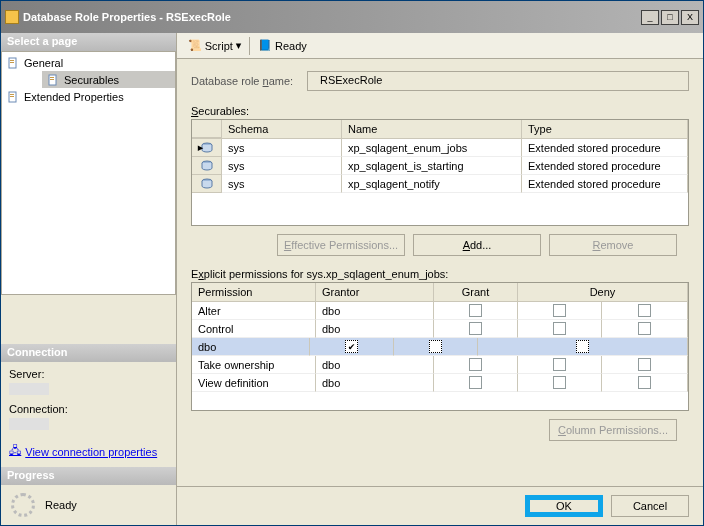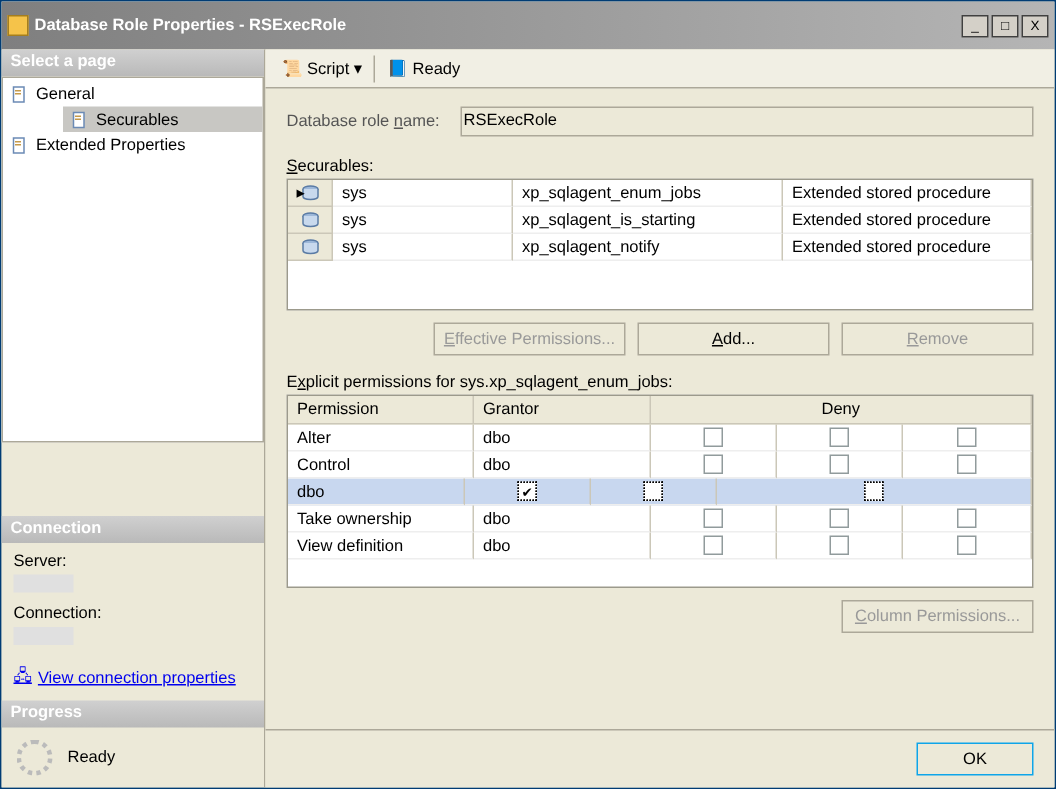--- a/index.html
+++ b/index.html
@@ -21,34 +21,34 @@
 .conn-val { background: #e0e0e0; height: 12px; width: 40px; margin-bottom: 8px; }
 .conn-link { color: #0000ee; text-decoration: underline; cursor: pointer; display: inline-flex; align-items: center; gap: 4px; margin-top: 4px;}
 .prog { padding: 8px 10px; display: flex; align-items: center; gap: 10px;}
 .spinner { width: 24px; height: 24px; border: 3px dotted #bbb; border-radius: 50%; }
 .right { flex: 1; display: flex; flex-direction: column; background: #ece9d8; }
 .toolbar { height: 26px; border-bottom: 1px solid #aca899; display: flex; align-items: center; padding: 0 6px; gap: 3px; background: #f1efe4; }
 .tool-btn { display: flex; align-items: center; padding: 2px 5px; gap: 3px; cursor: pointer; }
 .content { padding: 12px 14px 6px 14px; flex: 1; display: flex; flex-direction: column; }
 .row-lbl-input { display: flex; align-items: center; margin-bottom: 10px; gap: 8px;}
 .row-lbl-input label { width: 108px; color: #555; }
-.ro-input { flex: 1; border: 1px solid #aca899; background: #ece9d8; padding: 2px 1px; height: 20px; }
+.ro-input { flex: 1; border: 1px solid #aca899; background: #ece9d8; padding: 2px 12px; height: 20px; }
 .sect-lbl { margin: 4px 0 2px 0; }
 .grid { border: 1px solid #9c9a8c; background: #fff; }
 .grid-hdr, .grid-row { display: flex; }
 .grid-hdr { background: #ece9d8; border-bottom: 1px solid #cbc7b8; }
 .gh, .gc { padding: 2px 6px; border-right: 1px solid #cbc7b8; height: 18px; display: flex; align-items: center; }
 .grid-row .gc { border-bottom: 1px solid #eee; }
 .grid-row.sel { background: #c8d7ef; }
 .grid1 .c0 { width: 30px; padding:0; justify-content:center; background:#ece9d8; border-bottom:1px solid #cbc7b8;}
 .grid1 .c1 { width: 120px; }
 .grid1 .c2 { width: 180px; }
 .grid1 .c3 { flex: 1; }
 .grid-body1 { height: 86px; }
-.btn-row { display: flex; justify-content: flex-end; gap: 8px; margin: 8px 0; }
+.btn-row { display: flex; justify-content: flex-end; gap: 8px; margin: 8px 12px; }
 .btn { min-width: 128px; height: 22px; border: 1px solid #aca899; background: #ece9d8; color: #999; display:flex; align-items:center; justify-content:center; cursor:pointer;}
 .btn.enabled { color: #000; }
 .grid2 .p0 { width: 124px; }
 .grid2 .p1 { width: 118px; }
 .grid2 .p2 { width: 84px; justify-content:center; }
 .grid2 .p3 { width: 84px; justify-content:center; }
 .grid2 .p4 { flex: 1; justify-content:center; }
 .grid-body2 { height: 108px; }
 .cb { width: 13px; height: 13px; border: 1px solid #919b9c; background: #fff; display:flex; align-items:center; justify-content:center; font-size:10px;}
 .cb.checked::after { content: "✔"; color:#000; font-size:9px;}
@@ -141,20 +141,26 @@
     </div>
 
     <div class="content">
       <div class="row-lbl-input">
         <label>Database role <u>n</u>ame:</label>
         <div class="ro-input">RSExecRole</div>
       </div>
 
       <div class="sect-lbl"><u>S</u>ecurables:</div>
       <div class="grid grid1">
+        <div class="grid-hdr">
+          <div class="gh c0"></div>
+          <div class="gh c1">Schema</div>
+          <div class="gh c2">Name</div>
+          <div class="gh c3">Type</div>
+        </div>
         <div class="grid-body1" id="grid1-body">
             <div class="grid-row">
               <div class="gc c0 disk-icon">
                 <span style="position:absolute;margin-left:-12px;">▸</span>
                 <svg viewBox="0 0 14 14">
                   <ellipse cx="7" cy="4" rx="5" ry="2" fill="#9db8d9" stroke="#5a7ba5"></ellipse>
                   <path d="M2 4v5c0 1.1 2.2 2 5 2s5-.9 5-2V4" fill="#c8d9ed" stroke="#5a7ba5"></path>
                 </svg>
               </div>
               <div class="gc c1">sys</div>
@@ -196,20 +202,21 @@
         <div class="btn">
             <span><u>R</u>emove</span>
           </div>
       </div>
 
       <div class="sect-lbl">E<u>x</u>plicit permissions for sys.xp_sqlagent_enum_jobs:</div>
       <div class="grid grid2">
         <div class="grid-hdr">
           <div class="gh p0">Permission</div>
           <div class="gh p1">Grantor</div>
+          <div class="gh p2">Grant</div>
           <div class="gh p4">Deny</div>
         </div>
         <div class="grid-body2" id="grid2-body">
             <div class="grid-row">
               <div class="gc p0">Alter</div>
               <div class="gc p1">dbo</div>
               <div class="gc p2">
                 <div class="cb"></div>
               </div>
               <div class="gc p3">
@@ -274,16 +281,17 @@
       </div>
 
       <div class="btn-row">
         <div class="btn">
             <span><u>C</u>olumn Permissions...</span>
           </div>
       </div>
     </div>
 
     <div class="footer">
-      <div class="btn enabled" style="border:1px solid #0ea5e9;margin-left:36px;">OK</div>
+      <div class="btn enabled" style="border:5px solid #0ea5e9;margin-left:36px;">OK</div>
+      <div class="btn enabled">Cancel</div>
     </div>
   </div>
 </div>
 
 </body></html>

